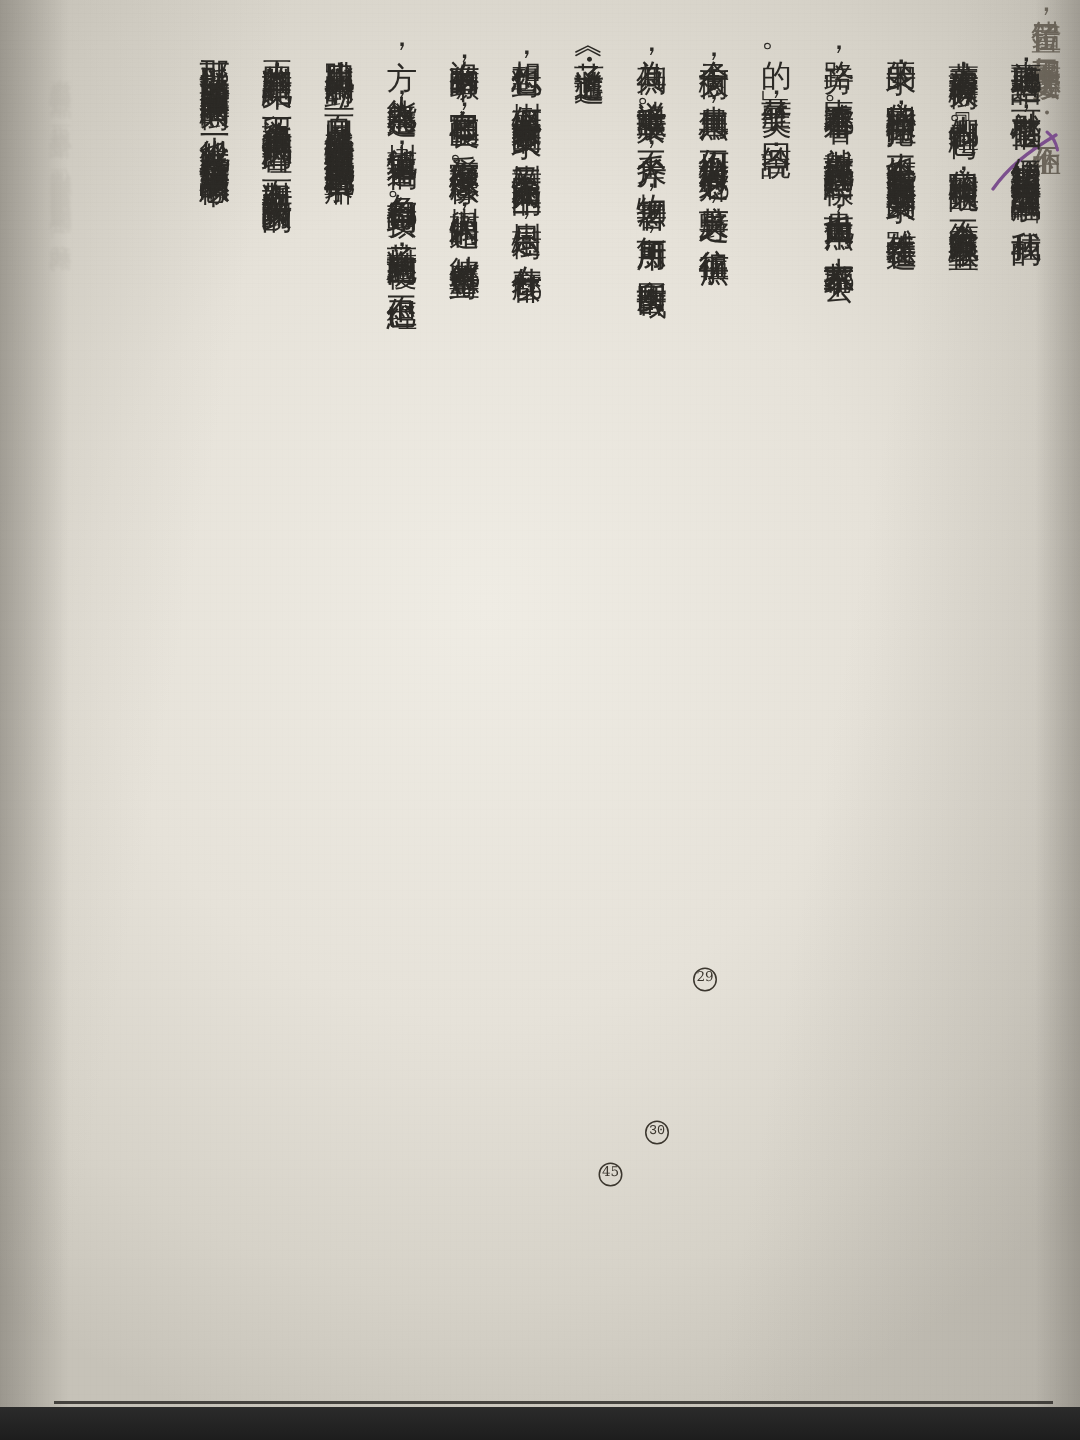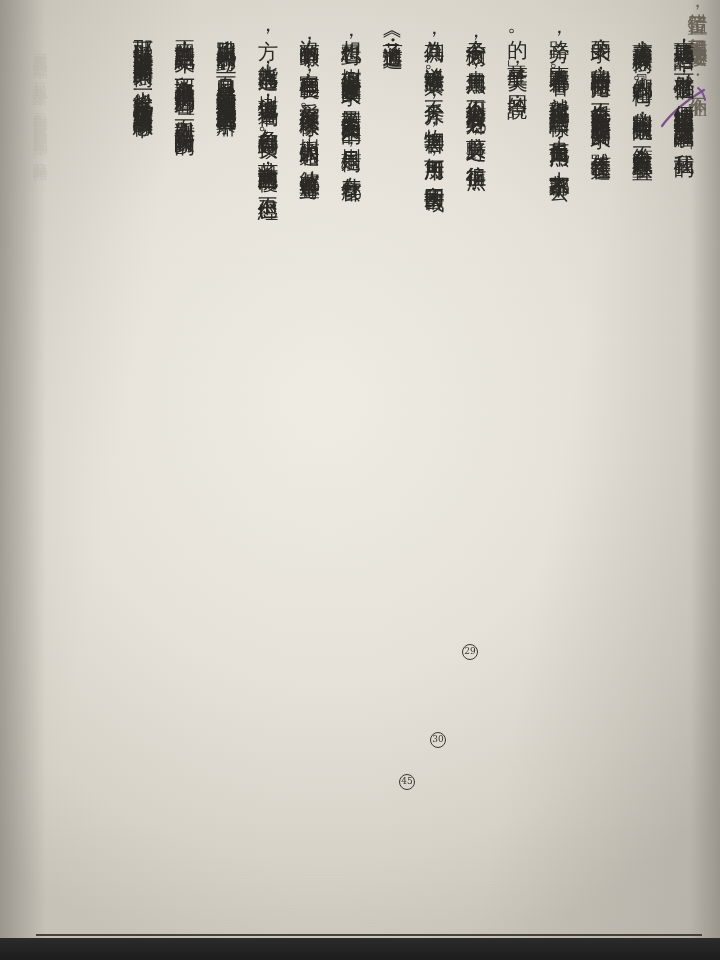--- a/index.html
+++ b/index.html
@@ -171,21 +171,21 @@
     <div class="col">沒有的曠野中，它自在的生長，愛怎麼樣便怎麼樣。樹與人的相遇，彼此都應尊重對</div>
     <div class="col">方，人能無為逍遙，樹也就遠害避禍，各自都得到安頓。莊子對惠施的回覆，不但已經</div>
     <div class="col">跳脫用與無用的對立，而且是以自然共生的齊物概念來化解他與惠施的現實爭辯。</div>
     <div class="col">兩人的對話至此結束，留下許多值得我們沉思的哲理。而對話中作為討論對象的，</div>
     <div class="col">那可以浮於江海的葫蘆與臃腫捲曲的大樹，也從此一直存活在後來無數讀者的想像中。</div>
   </div>
 
   <div style="position:absolute; left:462px; top:640px;">
     <span class="circnum">29</span>
   </div>
-  <div style="position:absolute; left:430px; top:728px;">
+  <div style="position:absolute; left:430px; top:744px;font-family:Liberation Mono, monospace;">
     <span class="circnum">30</span>
   </div>
   <div style="position:absolute; left:399px; top:770px;">
     <span class="circnum">45</span>
   </div>
 
   <div id="grain"></div>
   <div id="bottomRule"></div>
   <div id="bottomEdge"></div>
 </div>

